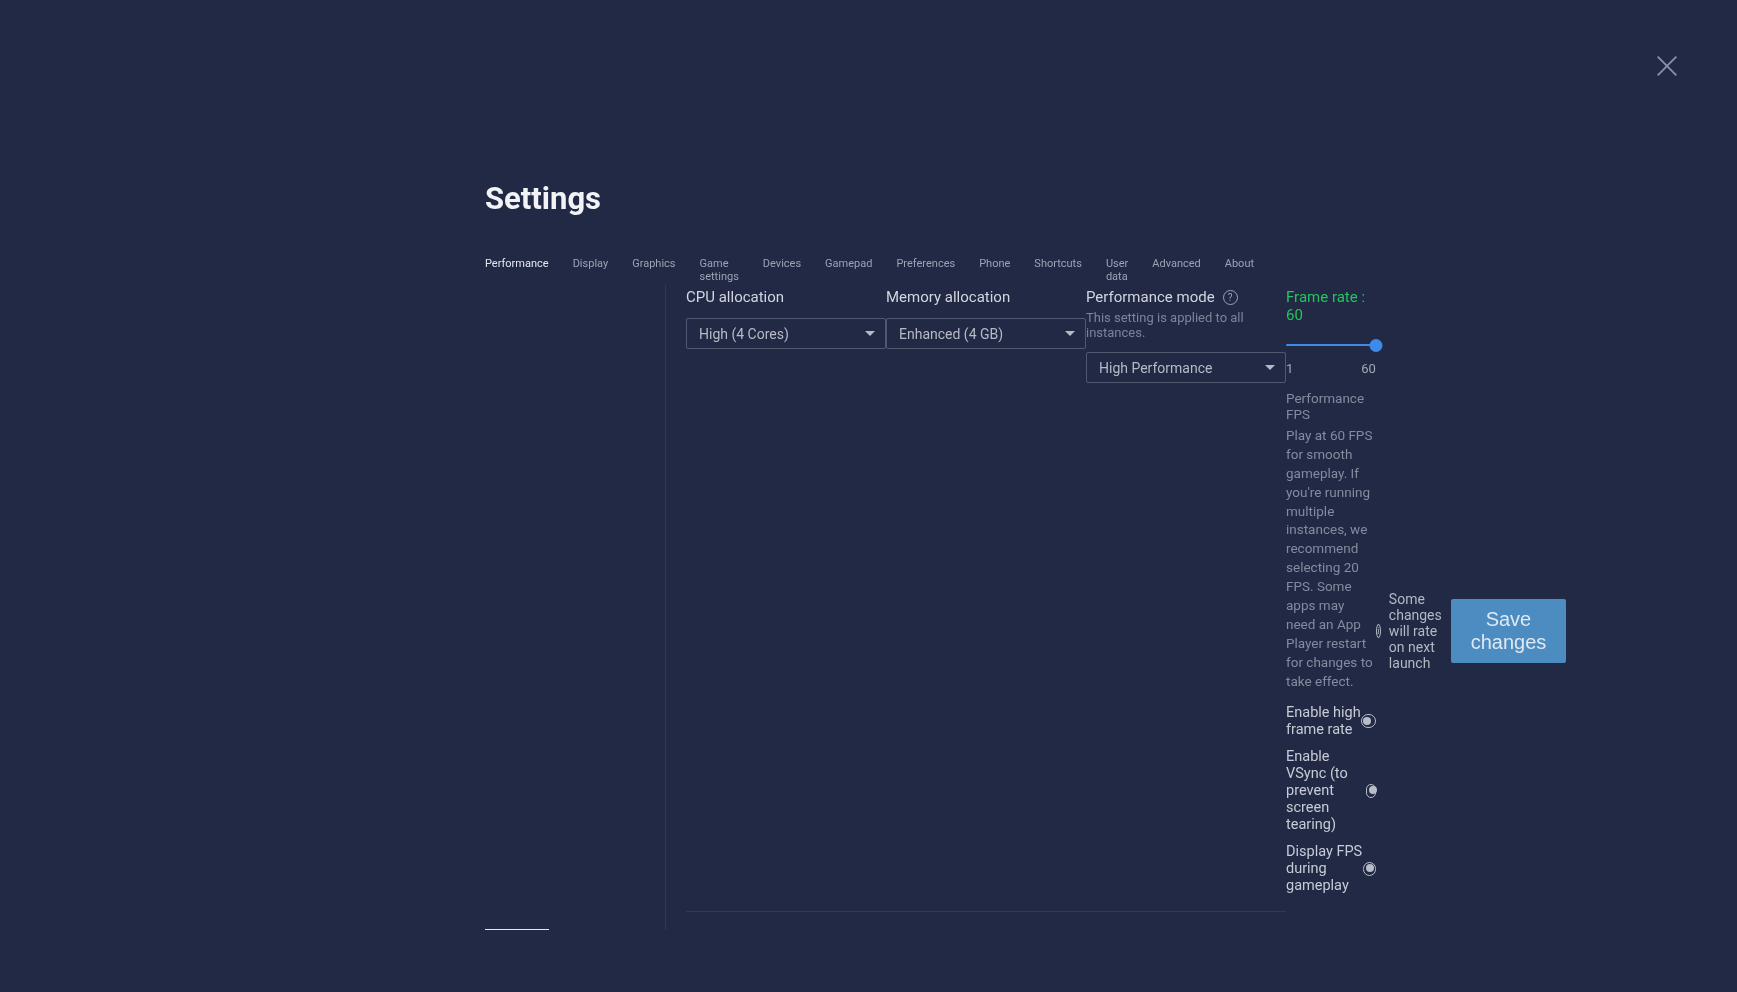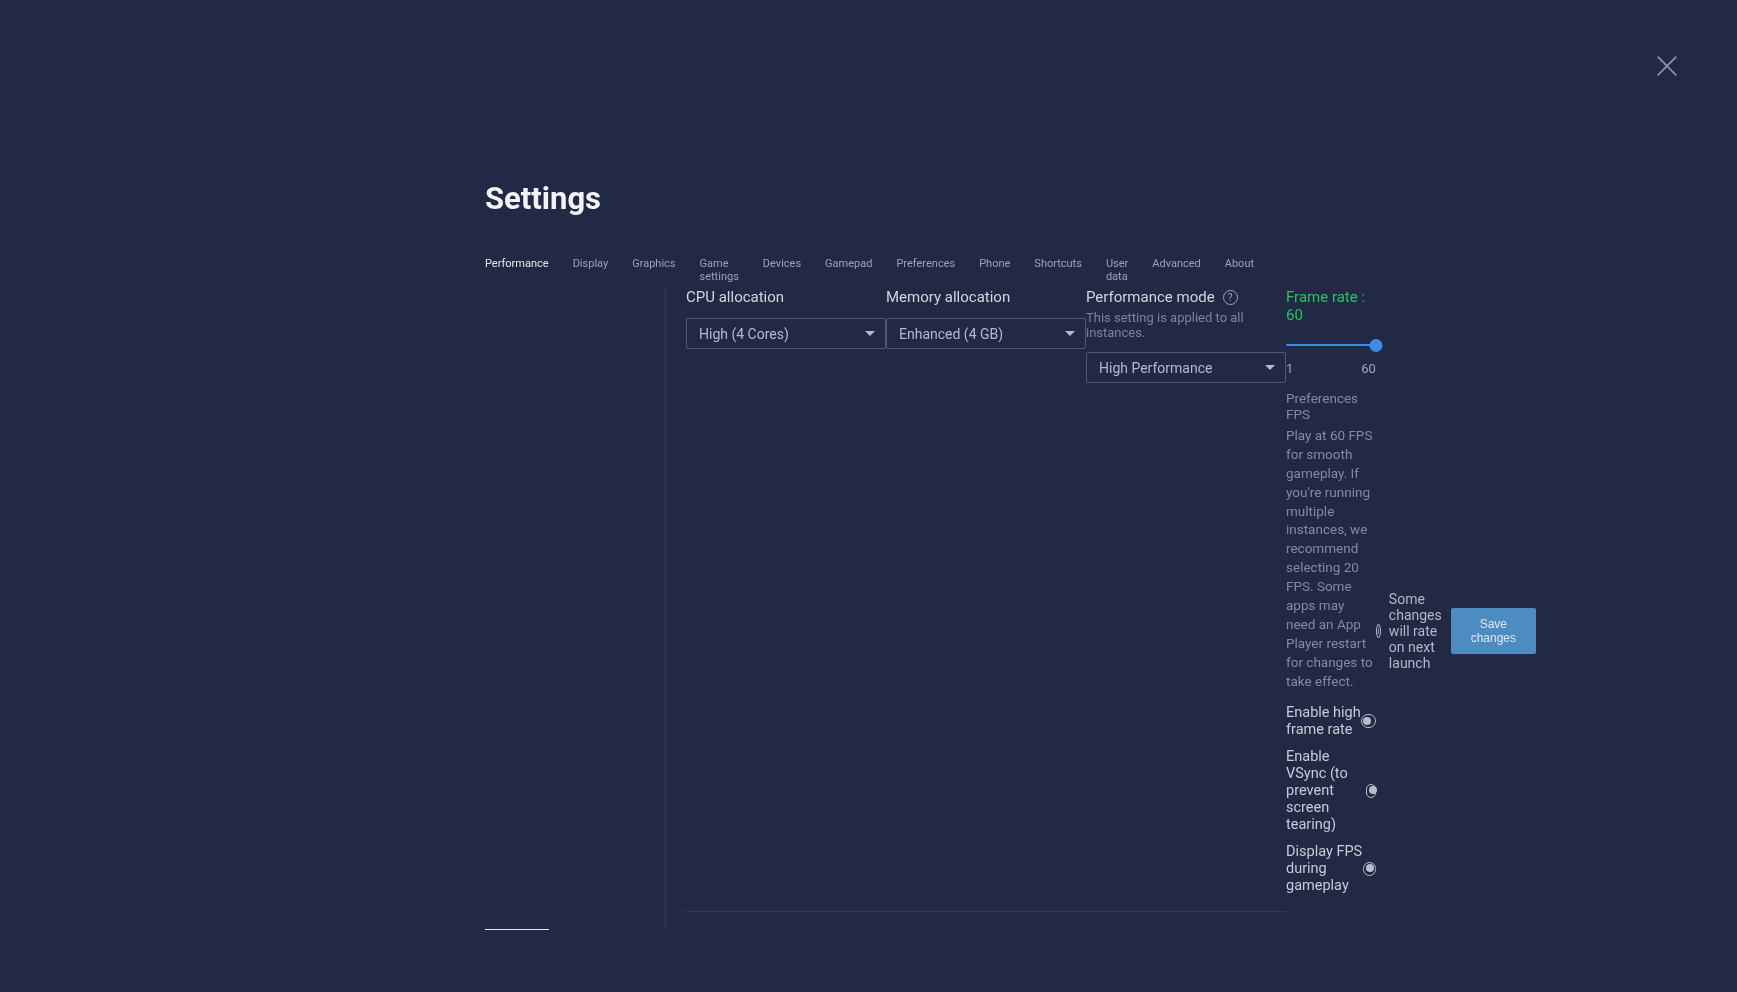--- a/index.html
+++ b/index.html
@@ -207,21 +207,21 @@
     display: inline-flex;
     align-items: center;
     justify-content: center;
     font-size: 10px;
     font-family: Georgia, serif;
     font-style: italic;
   }
   .save-btn {
     background: #4d8cc1;
     color: #dfe8f2;
-    font-size: 12px;
+    font-size: 20px;
     padding: 9px 20px;
     border: none;
     border-radius: 2px;
     cursor: pointer;
   }
 </style>
 </head>
 <body>
 
 <svg class="close-btn" viewBox="0 0 24 24">
@@ -283,21 +283,21 @@
           <span>Frame rate : </span><span>60</span>
         </div>
         <div class="slider-wrap">
           <div class="slider-track"></div>
           <div class="slider-thumb" id="fr-thumb" style="left: 100%;"></div>
         </div>
         <div class="slider-minmax">
           <span>1</span>
           <span>60</span>
         </div>
-        <div class="rec-fps-title">Preferences FPS</div>
+        <div class="rec-fps-title">Performance FPS</div>
         <div class="rec-fps-text">Play at 60 FPS for smooth gameplay. If you're running multiple instances, we recommend selecting 20 FPS. Some apps may need an App Player restart for changes to take effect.</div>
 
         <div class="toggle-row">
           <span>Enable high frame rate</span>
           <span class="toggle">
               <span class="toggle-knob"></span>
             </span>
         </div>
         <div class="toggle-row">
           <span>Enable VSync (to prevent screen tearing)</span>

